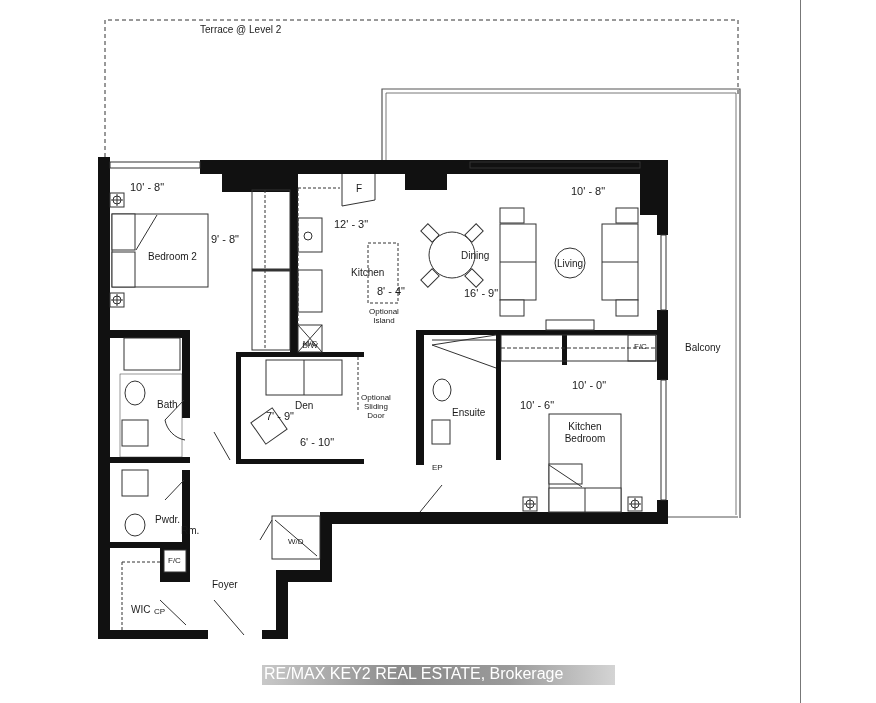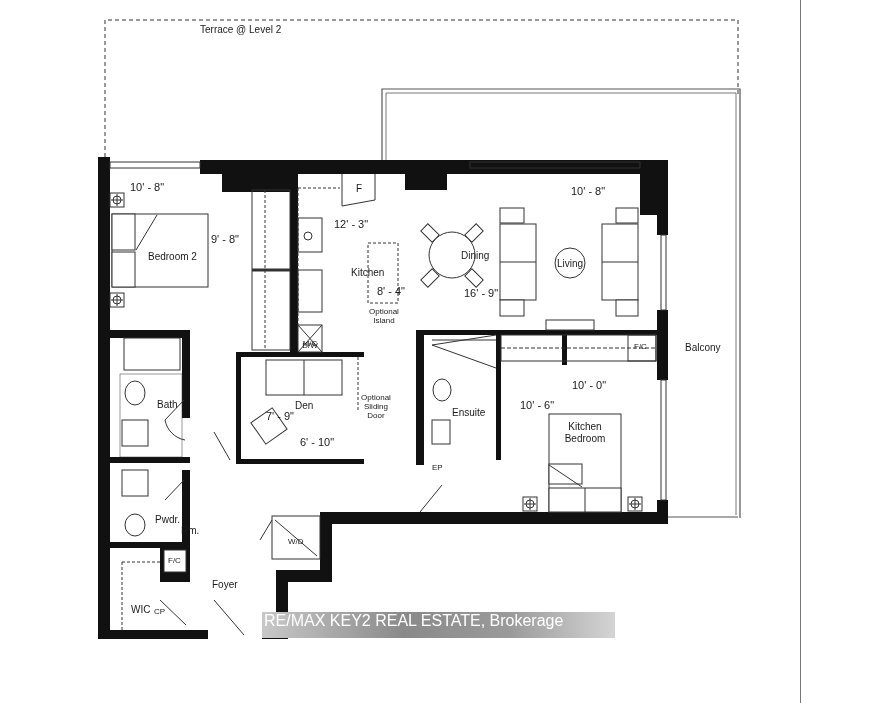--- a/index.html
+++ b/index.html
@@ -3,21 +3,21 @@
 <meta charset="utf-8">
 <style>
   html, body { margin: 0; padding: 0; background: #ffffff; }
   body { width: 876px; height: 703px; position: relative; overflow: hidden;
          font-family: "Liberation Sans", sans-serif; color: #1a1a1a; }
   svg { position: absolute; left: 0; top: 0; }
   .lbl { position: absolute; font-size: 10px; line-height: 11px; white-space: nowrap; color: #1a1a1a; }
   .lbl.sm { font-size: 8px; line-height: 9px; text-align: center; }
   .lbl.dim { font-size: 11px; }
   .lbl.ctr { text-align: center; }
-  .watermark { position: absolute; left: 262px; top: 612px; width: 353px; height: 26px;
+  .watermark { position: absolute; left: 262px; top: 665px; width: 353px; height: 20px;
                background: linear-gradient(90deg, #c8c8c8, #8a8a8a 40%, #9a9a9a 70%, #d4d4d4);
                color: #ffffff; font-size: 16px; line-height: 18px; padding-left: 2px; box-sizing: border-box;
                font-family: "Liberation Sans", sans-serif; }
   .scanline { position: absolute; left: 800px; top: 0; width: 1px; height: 703px; background: #777; }
 </style>
 </head>
 <body>
 
 <svg width="876" height="703" viewBox="0 0 876 703">
 

